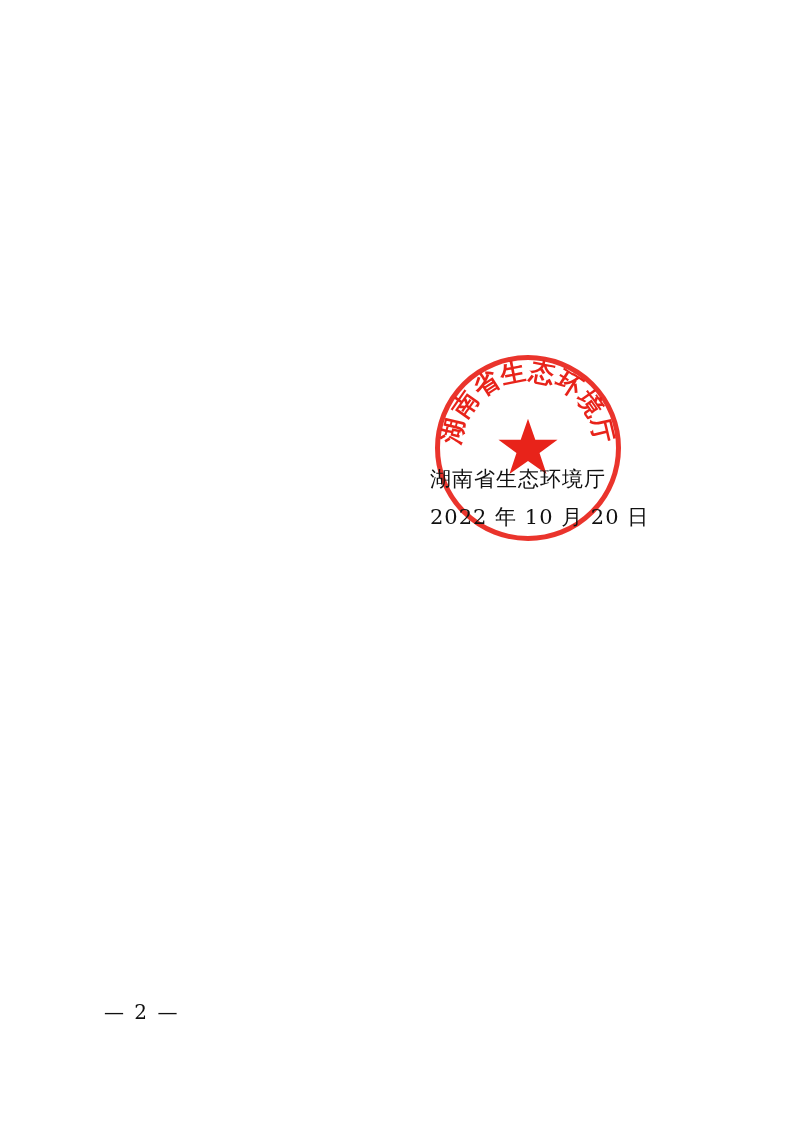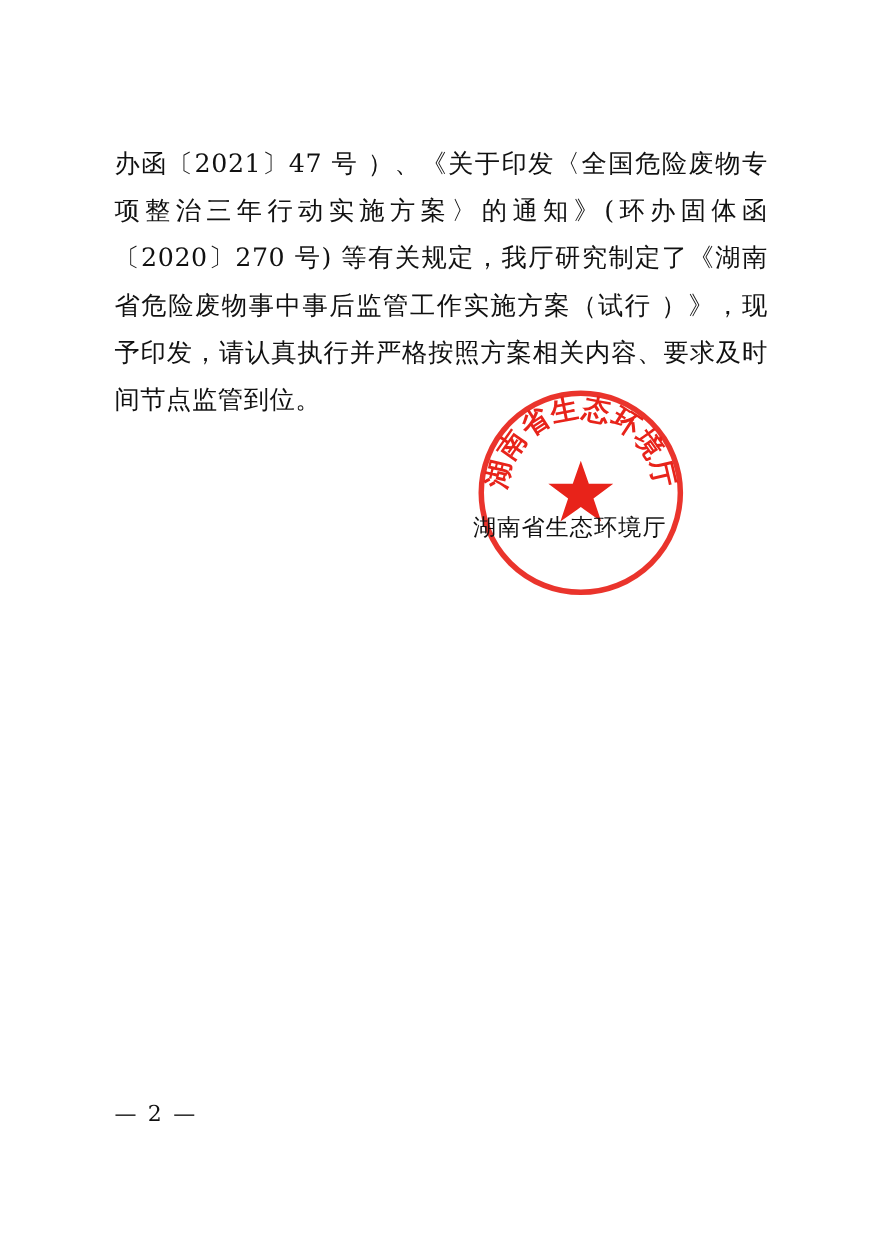--- a/index.html
+++ b/index.html
@@ -109,38 +109,36 @@
     font-size: 20px;
     letter-spacing: 2px;
     color: #111;
   }
 </style>
 </head>
 <body>
 
 <div class="page">
 
-  <div class="doc-body">
-    <p class="doc-para">办函〔2021〕47 号 ）、《关于印发〈全国危险废物专项整治三年行动实施方案〉的通知》(环办固体函〔2020〕270 号) 等有关规定，我厅研究制定了《湖南省危险废物事中事后监管工作实施方案（试行 ）》，现予印发，请认真执行并严格按照方案相关内容、要求及时间节点监管到位。</p>
-  </div>
 
   <div class="seal">
     <div class="seal-ring"></div>
     <svg class="seal-text-svg" viewBox="0 0 186 186">
       <defs>
         <path id="sealArc" d="M 25,93 A 68,68 0 0 1 161,93"></path>
       </defs>
       <text>
         <textPath href="#sealArc" startOffset="50%" text-anchor="middle">湖南省生态环境厅</textPath>
       </text>
     </svg>
     <svg class="seal-star" viewBox="0 0 100 100">
       <polygon fill="#e8231a" points="50,3 61.8,36.8 97.6,36.8 68.6,58.2 79.9,92 50,71 20.1,92 31.4,58.2 2.4,36.8 38.2,36.8"></polygon>
     </svg>
   </div>
 
   <div class="sign-block">
     <div class="sign-line">湖南省生态环境厅</div>
+    <div class="sign-line">2022 年 10 月 20 日</div>
   </div>
 
   <div class="page-number">— 2 —</div>
 
 </div>
 
 </body></html>

